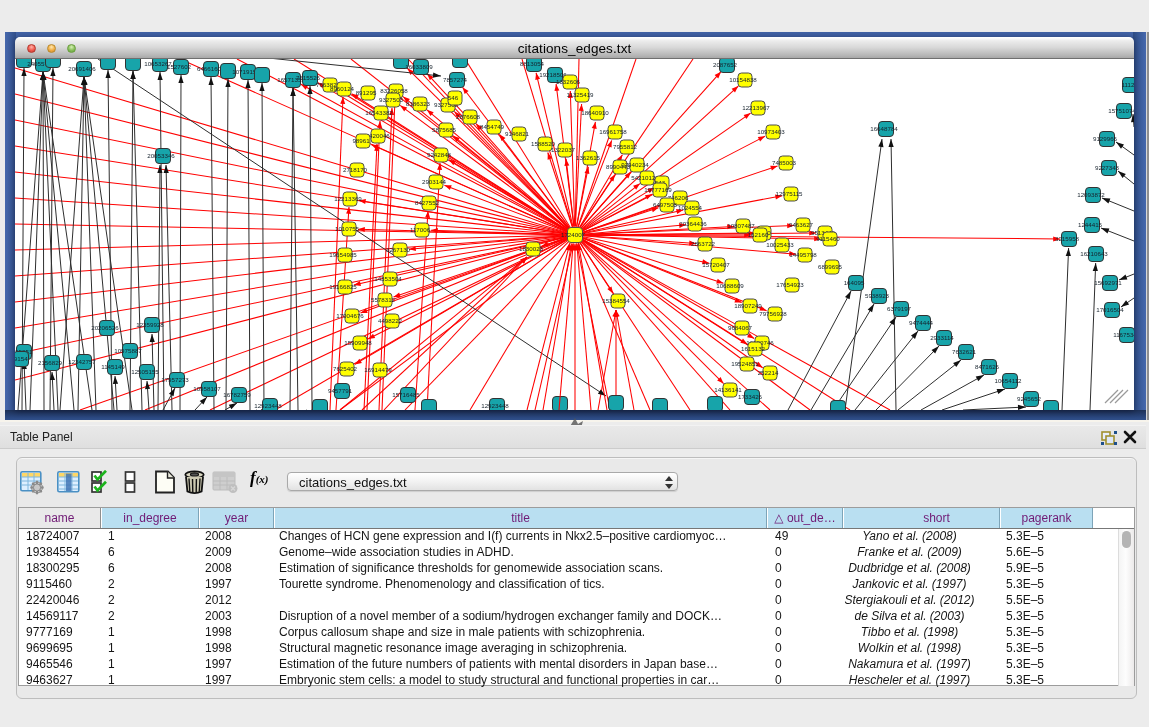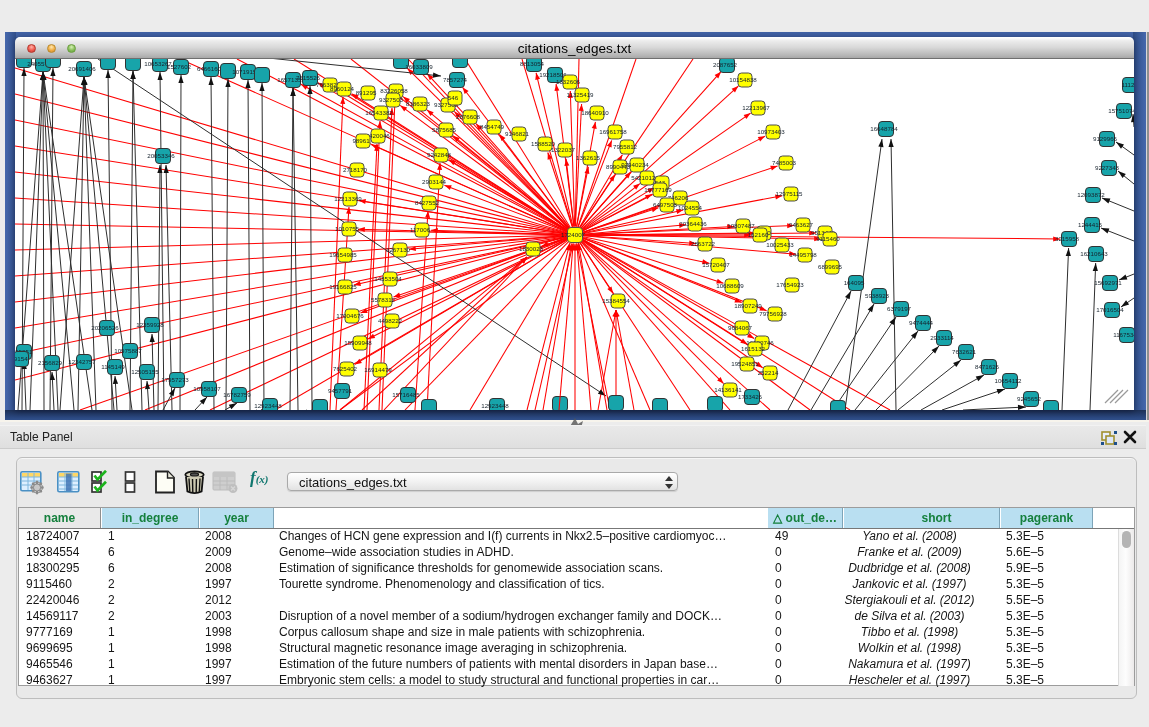--- a/index.html
+++ b/index.html
@@ -54,22 +54,22 @@
 #combo { position:absolute; left:270px; top:14px; width:391px; height:19px;
    border:1px solid #a9a9a9; border-radius:4px;
    background:linear-gradient(#ffffff,#efefef 60%,#e2e2e2);
    box-shadow:0 1px 1px rgba(0,0,0,.12); }
 #combo .t { position:absolute; left:11px; top:2px; font-size:13px; color:#111; }
 
 
 #tbl { position:absolute; left:1px; top:49px; width:1117px; height:179px;
    background:#fff; border:1px solid #9c9c9c; }
 .hd { position:absolute; top:0; height:20px; background:#b9dff1;
-   border-right:1px solid #7da4b8; font-size:12px; color:#15803d; text-align:center;
-   line-height:20px;font-weight:bold; }
+   border-right:1px solid #7da4b8; font-size:12px; color:#701a75; text-align:center;
+   line-height:20px; }
 #tbl .hdrow { position:absolute; left:0; top:0; width:1115px; height:21px;
    border-bottom:1px solid #777; background:#fff; }
 .row { position:absolute; left:0; width:1115px; height:16px; font-size:12px;
    color:#151515; white-space:nowrap; }
 .row span { position:absolute; top:1px; }
 .c-name { left:7px; }
 .c-ind  { left:89px; }
 .c-year { left:186px; }
 .c-title{ left:260px; width:492px; overflow:hidden; }
 .c-out  { left:756px; }
@@ -792,35 +792,36 @@
         <path d="M3 7 L4.4 21.4 Q11.5 24.8 18.6 21.4 L20 7" fill="#ccc9b2" stroke="#111" stroke-width="1.8"></path>
         <path d="M6 8.5 L6.8 21.5 M9.5 9 L9.8 22.3 M13.4 9 L13.2 22.3 M17 8.5 L16.3 21.5" stroke="#111" stroke-width="1.4"></path>
       </svg>
       <svg class="tbicon" style="left:195px" width="28" height="25" opacity="0.55">
         <rect x="1" y="2" width="22" height="18" rx="1" fill="#b9b9b9" stroke="#999"></rect>
         <rect x="1" y="2" width="22" height="5" fill="#a8a8a8"></rect>
         <path d="M1 11 L23 11 M1 15 L23 15 M8 7 L8 20 M15 7 L15 20" stroke="#989898"></path>
         <circle cx="21" cy="18.5" r="4.5" fill="#9e9e9e"></circle>
         <path d="M19 16.5 L23 20.5 M23 16.5 L19 20.5" stroke="#c9c9c9" stroke-width="1.4"></path>
       </svg>
-      <div class="tbicon" style="left:233px;top:10px;width:30px;font-size:17px;color:#0f766e;font-style:italic;font-family:'Liberation Serif',serif;font-weight:bold;">f<span style="font-size:11px;">(x)</span></div>
+      <div class="tbicon" style="left:233px;top:10px;width:30px;font-size:17px;color:#000000;font-style:italic;font-family:'Liberation Serif',serif;font-weight:bold;">f<span style="font-size:11px;">(x)</span></div>
 
       <div id="combo">
         <div class="t">citations_edges.txt</div>
         <svg class="abs" style="left:375px;top:2px" width="12" height="15">
           <path d="M6 1 L10 6 L2 6 Z" fill="#333"></path>
           <path d="M6 14 L10 9 L2 9 Z" fill="#333"></path>
         </svg>
       </div>
 
       <div id="tbl">
         <div class="hdrow">
           <div class="hd" style="left:0;width:82px;background:#e9e9e9;border-right:1px solid #8e8e8e;">name</div>
           <div class="hd" style="left:83px;width:97px;">in_degree</div>
           <div class="hd" style="left:181px;width:74px;">year</div>
+          <div class="hd" style="left:256px;width:492px;">title</div>
           <div class="hd" style="left:749px;width:75px;">△ out_de…</div>
           <div class="hd" style="left:825px;width:156px;padding-left:30px;">short</div>
           <div class="hd" style="left:982px;width:92px;">pagerank</div>
         </div>
 <div class="row" style="top:20px">
             <span class="c-name">18724007</span>
             <span class="c-ind">1</span>
             <span class="c-year">2008</span>
             <span class="c-title">Changes of HCN gene expression and I(f) currents in Nkx2.5–positive cardiomyoc…</span>
             <span class="c-out">49</span>

